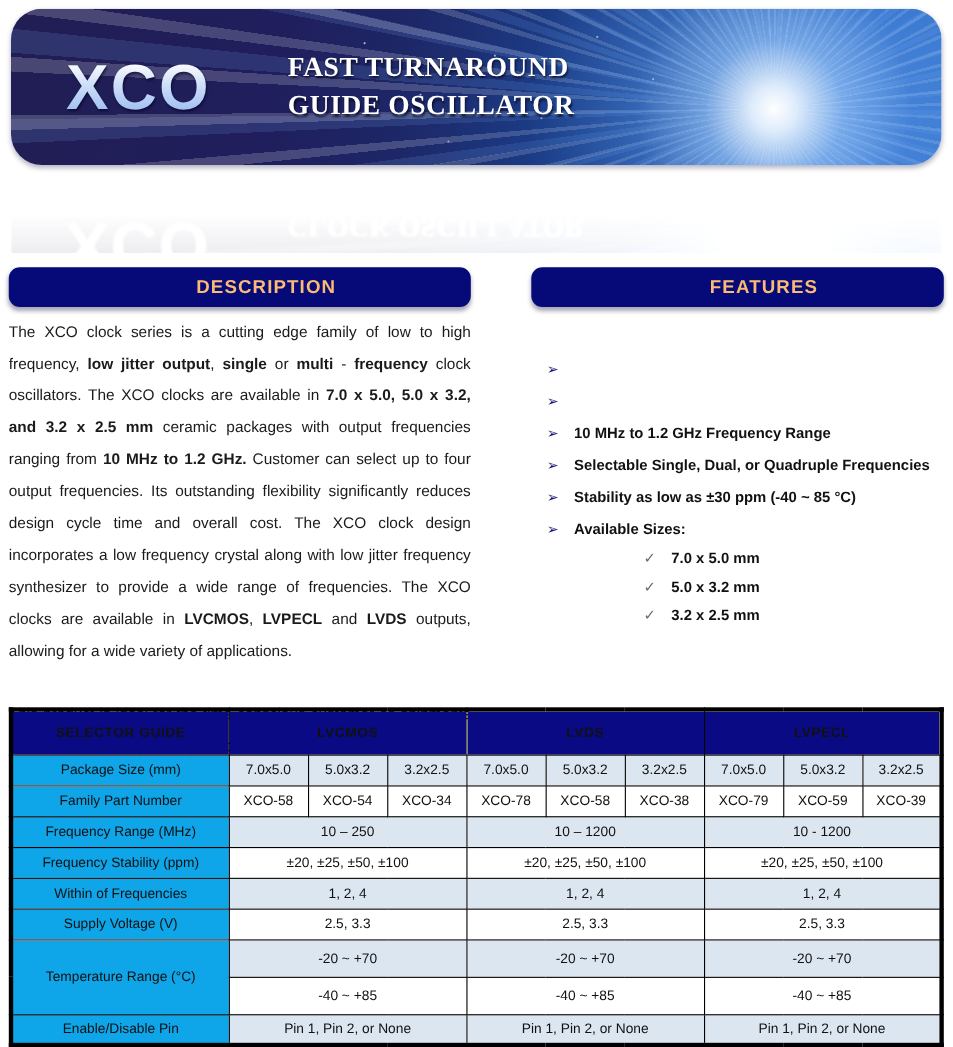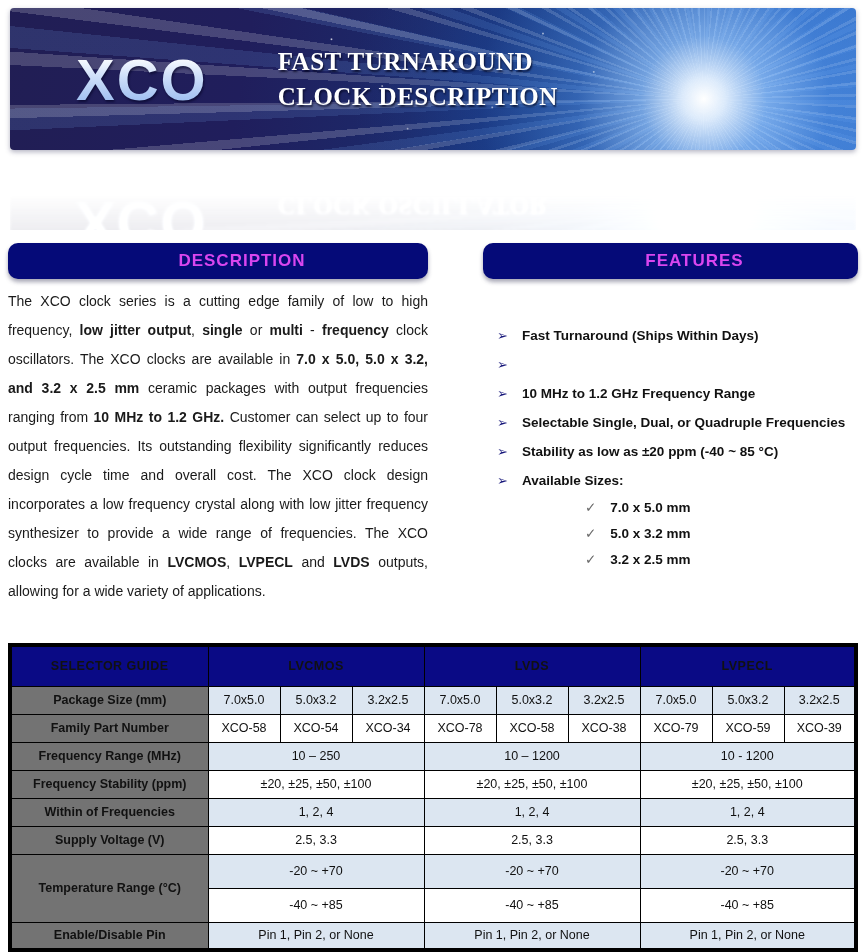--- a/index.html
+++ b/index.html
@@ -6,35 +6,34 @@
   html,body { background:#fff; }
   body {
     width:866px; height:952px; position:relative;
     font-family:"Liberation Sans", sans-serif;
     overflow:hidden;
   }
 
   
   .banner-wrap { position:absolute; top:8px; left:10px; width:846px; height:142px; }
   .banner {
-    width:846px; height:142px; border-radius:4px; position:relative; overflow:hidden;
+    width:846px; height:142px; border-radius:28px; position:relative; overflow:hidden;
     background:
       radial-gradient(2px 2px at 38% 22%, rgba(255,255,255,.9), transparent 70%),
       radial-gradient(2px 2px at 44% 55%, rgba(255,255,255,.8), transparent 70%),
       radial-gradient(2px 2px at 52% 30%, rgba(255,255,255,.85), transparent 70%),
       radial-gradient(2px 2px at 57% 70%, rgba(255,255,255,.7), transparent 70%),
       radial-gradient(2px 2px at 63% 18%, rgba(255,255,255,.8), transparent 70%),
       radial-gradient(2px 2px at 47% 85%, rgba(255,255,255,.6), transparent 70%),
       radial-gradient(2px 2px at 69% 45%, rgba(255,255,255,.7), transparent 70%),
       radial-gradient(circle at 82% 64%, rgba(255,255,255,1) 0%, rgba(230,242,255,.95) 3%, rgba(160,205,255,.65) 9%, rgba(90,150,230,.4) 18%, rgba(40,90,180,.18) 32%, rgba(20,50,140,0) 50%),
       repeating-conic-gradient(from 0deg at 82% 64%, rgba(255,255,255,.18) 0deg 1.1deg, rgba(255,255,255,0) 1.1deg 4.4deg),
       repeating-conic-gradient(from 2.2deg at 82% 64%, rgba(130,185,255,.14) 0deg 1.8deg, rgba(0,0,0,0) 1.8deg 6.8deg),
       linear-gradient(100deg, #211e54 0%, #201e5c 28%, #1c2a6b 48%, #173a84 62%, #1d51a5 76%, #2b69c4 90%, #3a7ad2 100%);
     box-shadow:0 2px 5px rgba(40,40,80,.35);
-    padding-left:16px;
   }
   .banner-inner { position:relative; width:100%; height:100%; display:flex; align-items:center; }
   .xco-logo {
     margin-left:50px; font-size:58px; font-weight:bold; letter-spacing:2px;
     background:linear-gradient(to bottom, #ffffff 15%, #cfe0fa 45%, #9dbdf0 85%);
     -webkit-background-clip:text; background-clip:text; color:transparent;
     filter:drop-shadow(1px 2px 1px rgba(5,5,40,.65));
   }
   .banner-title {
     margin-left:70px; color:#fff; font-family:"Liberation Serif", serif;
@@ -52,61 +51,61 @@
     mask-image:linear-gradient(to bottom, rgba(0,0,0,.8) 0%, rgba(0,0,0,0) 70%);
     border-radius:16px; box-shadow:none;
   }
 
   
   .columns { position:absolute; top:243px; left:8px; width:850px; display:flex; justify-content:space-between; }
   .col-left  { width:420px; }
   .col-right { width:375px; }
 
   .section-bar {
-    height:36px; border-radius:10px; background:#050a78; color:#d946ef;
+    height:36px; border-radius:10px; background:#050a78; color:#fdba74;
     font-weight:bold; font-size:17px; letter-spacing:1px;
     display:flex; align-items:center; justify-content:center;
     box-shadow:0 3px 4px rgba(60,60,90,.45);
     padding-left:48px;
   }
 
   .desc-text { margin-top:8px; font-size:14px; line-height:29px; color:#1a1a1a; text-align:justify; }
   .desc-text b { font-weight:bold; }
   .desc-para2 { margin-top:29px; font-size:14px; line-height:29px; color:#1a1a1a; text-align:justify; }
 
   .features-list { margin-top:42px; padding-left:14px; }
   .feat { display:flex; font-size:13.5px; font-weight:bold; color:#111; line-height:29px; }
   .feat-bullet { color:#17177a; margin-right:14px; font-weight:normal; font-size:13px; }
   .feat-sub { display:flex; font-size:13.5px; font-weight:bold; color:#111; line-height:26px; padding-left:88px; }
   .check { color:#6b6b6b; margin-right:14px; font-weight:normal; }
 
   
   .selector-table-wrap { position:absolute; top:643px; left:8px; width:738px; }
   table.selector { border-collapse:collapse; table-layout:fixed; width:850px; border:4px solid #000; }
   table.selector td { border:1px solid #000; text-align:center; vertical-align:middle; font-size:12.5px; color:#111; padding:1px 2px; overflow:hidden; }
-  td.lbl { background:#737373; color:#fff; font-weight:bold; }
+  td.lbl { background:#0ea5e9; color:#fff; font-weight:normal; }
   td.hdr-title { background:#0a0a85; color:#fff; font-weight:bold; font-size:16px; letter-spacing:.5px; }
   td.hdr-group { background:#0a0a85; color:#fff; font-weight:bold; font-size:13.5px; letter-spacing:.5px; }
   td.g-start { border-left:3px solid #000; }
   tr.r-head { height:41px; }
   tr.r-std  { height:28px; }
   tr.r-temp { height:34px; }
   td.bg-blue  { background:#dce6f1; }
   td.bg-white { background:#ffffff; }
 </style>
 </head>
 <body>
 
 <div class="banner-wrap">
   <div class="banner">
     <div class="banner-inner">
       <div class="xco-logo">XCO</div>
       <div class="banner-title">
         <div>FAST TURNAROUND</div>
-        <div>CLOCK DESCRIPTION</div>
+        <div>GUIDE OSCILLATOR</div>
       </div>
       <div></div>
     </div>
   </div>
 </div>
 <div class="banner-reflection" aria-hidden="true">
   <div class="banner">
     <div class="banner-inner">
       <div class="xco-logo">XCO</div>
       <div class="banner-title">
@@ -123,36 +122,35 @@
     <div class="section-bar">DESCRIPTION</div>
     <div class="desc-text"><span>The XCO clock series is a cutting edge family of low to high frequency, </span><b>low jitter output</b><span>, </span><b>single</b><span> or </span><b>multi</b><span> - </span><b>frequency</b><span> clock oscillators. The XCO clocks are available in </span><b>7.0 x 5.0, 5.0 x 3.2, and 3.2 x 2.5 mm</b><span> ceramic packages with output frequencies ranging from </span><b>10 MHz to 1.2 GHz.</b><span> Customer can select up to four output frequencies. Its outstanding flexibility significantly reduces design cycle time and overall cost.  The XCO clock design incorporates a low frequency crystal along with low jitter frequency synthesizer to provide a wide range of frequencies. The XCO clocks are available in </span><b>LVCMOS</b><span>, </span><b>LVPECL</b><span> and </span><b>LVDS</b><span> outputs, allowing for a wide variety of applications.</span></div>
     <div class="desc-para2">This product is ideal for the time conscious customer as shipments are made within days of a placed order.</div>
   </div>
 
   <div class="col-right">
     <div class="section-bar">FEATURES</div>
     <div class="features-list">
       <div class="feat">
           <span class="feat-bullet">➢</span>
-          <span>Fast Turnaround (Ships Within Days)</span>
         </div>
       <div class="feat">
           <span class="feat-bullet">➢</span>
         </div>
       <div class="feat">
           <span class="feat-bullet">➢</span>
           <span>10 MHz to 1.2 GHz Frequency Range</span>
         </div>
       <div class="feat">
           <span class="feat-bullet">➢</span>
           <span>Selectable Single, Dual, or Quadruple Frequencies</span>
         </div>
       <div class="feat">
           <span class="feat-bullet">➢</span>
-          <span>Stability  as low as ±20 ppm (-40 ~ 85 °C)</span>
+          <span>Stability  as low as ±30 ppm (-40 ~ 85 °C)</span>
         </div>
       <div class="feat">
           <span class="feat-bullet">➢</span>
           <span>Available Sizes:</span>
         </div>
       <div class="feat-sub">
           <span class="check">✓</span>
           <span>7.0 x 5.0 mm</span>
         </div>
       <div class="feat-sub">

